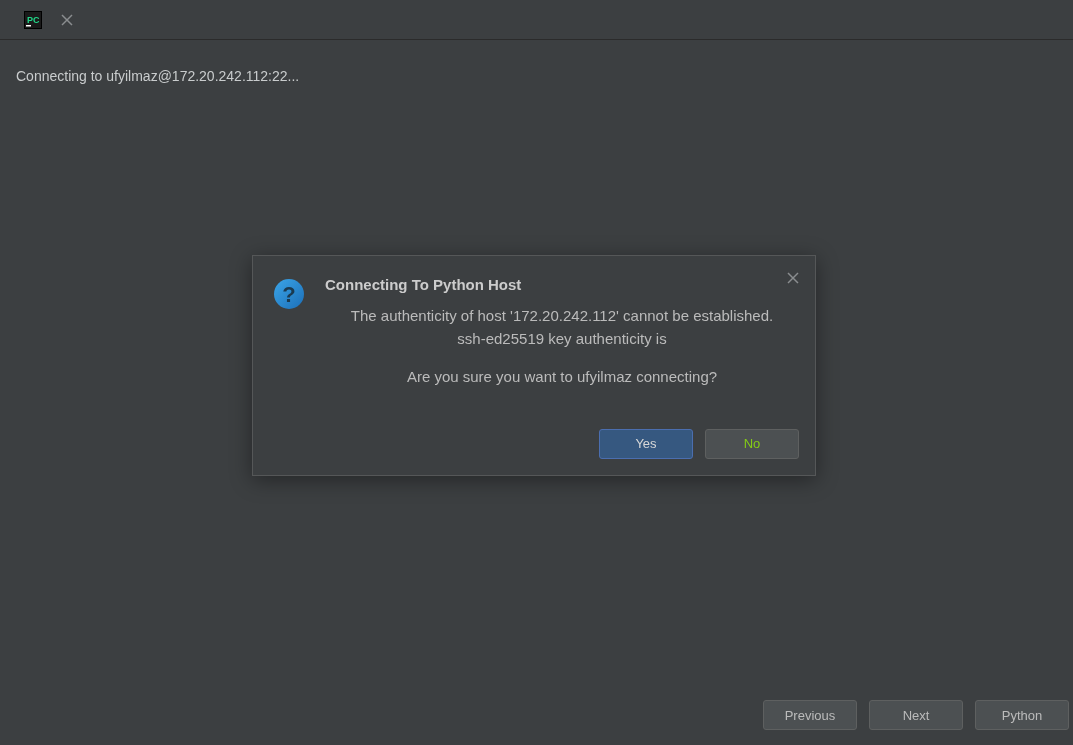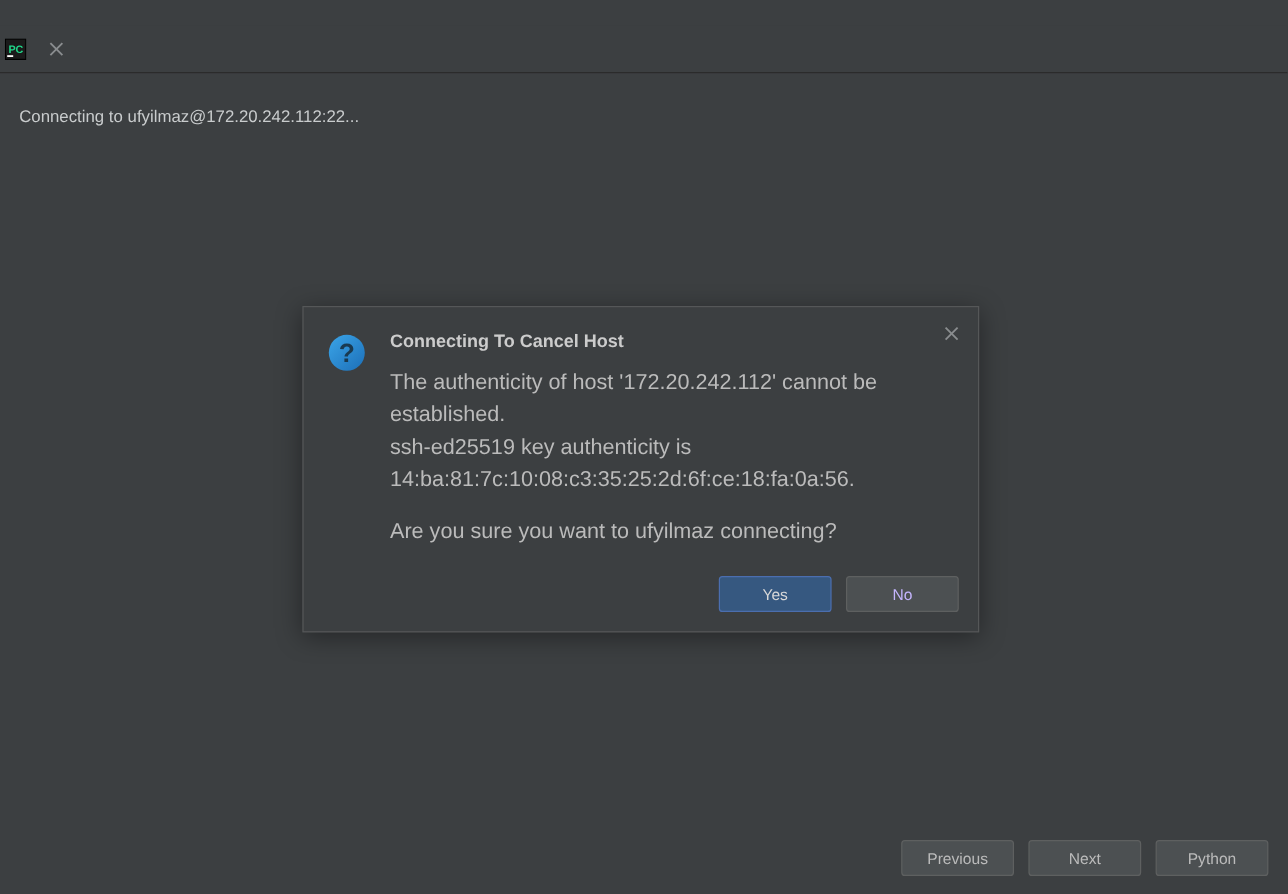--- a/index.html
+++ b/index.html
@@ -13,24 +13,23 @@
       background: #3c3f41;
       font-family: -apple-system, BlinkMacSystemFont, "Segoe UI", sans-serif;
       color: #bbbbbb;
       overflow: hidden;
       position: relative;
     }
     .titlebar {
       height: 40px;
       display: flex;
       align-items: center;
-      padding: 0 4px;
+      padding: 0 24px;
       border-bottom: 1px solid #2b2b2b;
       background: #3c3f41;
-      margin-top: 21px;
     }
     .titlebar .app-icon {
       width: 18px;
       height: 18px;
       margin-right: 10px;
       display: flex;
       align-items: center;
       justify-content: center;
     }
     .titlebar .title {
@@ -59,21 +58,21 @@
     }
     .footer {
       position: absolute;
       bottom: 0;
       left: 0;
       right: 0;
       height: 60px;
       display: flex;
       align-items: center;
       justify-content: flex-end;
-      padding: 0 16px;
+      padding: 0 4px;
       gap: 12px;
     }
     .footer button {
       min-width: 94px;
       height: 30px;
       background: #4c5052;
       border: 1px solid #5e6060;
       color: #bbbbbb;
       font-size: 13px;
       border-radius: 3px;
@@ -116,48 +115,49 @@
       flex: 1;
     }
     .modal-title {
       color: #cccccc;
       font-size: 15px;
       font-weight: 600;
       margin-bottom: 12px;
     }
     .modal-message {
       color: #bbbbbb;
-      font-size: 18px;
+      font-size: 15px;
       line-height: 1.5;
+      text-align: center;
     }
     .modal-message .para {
       margin-bottom: 16px;
     }
     .modal-buttons {
       display: flex;
       justify-content: flex-end;
       gap: 12px;
-      margin-top: 24px;
+      margin-top: 40px;
     }
     .modal-buttons button {
       min-width: 94px;
       height: 30px;
       border-radius: 3px;
       font-size: 13px;
       cursor: pointer;
       border: 1px solid #5e6060;
     }
     .btn-yes {
       background: #365880;
       border: 1px solid #4b6eaf !important;
       color: #d8d8d8;
     }
     .btn-no {
       background: #4c5052;
-      color: #c4b5fd;
+      color: #84cc16;
     }
   </style>
 </head>
 <body>
 
 <div class="titlebar">
   <div class="app-icon">
     <svg width="18" height="18" viewBox="0 0 18 18">
       <rect x="0" y="0" width="18" height="18" fill="#000000"></rect>
       <rect x="1" y="1" width="16" height="16" fill="#1a1a1a"></rect>
@@ -197,26 +197,25 @@
           <linearGradient id="qgrad" x1="0%" y1="0%" x2="100%" y2="100%">
             <stop offset="0%" stop-color="#3ba5e8"></stop>
             <stop offset="100%" stop-color="#1c6fb8"></stop>
           </linearGradient>
         </defs>
         <circle cx="16" cy="16" r="15" fill="url(#qgrad)"></circle>
         <text x="16" y="24" font-family="sans-serif" font-size="22" font-weight="bold" fill="#1a3a50" text-anchor="middle">?</text>
       </svg>
     </div>
     <div class="modal-text">
-      <div class="modal-title">Connecting To Cancel Host</div>
+      <div class="modal-title">Connecting To Python Host</div>
       <div class="modal-message">
         <div class="para">
           <div>The authenticity of host '172.20.242.112' cannot be established.</div>
           <div>ssh-ed25519 key authenticity is</div>
-          <div>14:ba:81:7c:10:08:c3:35:25:2d:6f:ce:18:fa:0a:56.</div>
         </div>
         <div>Are you sure you want to ufyilmaz connecting?</div>
       </div>
       <div class="modal-buttons">
         <button class="btn-yes">Yes</button>
         <button class="btn-no">No</button>
       </div>
     </div>
   </div>
 </div>

